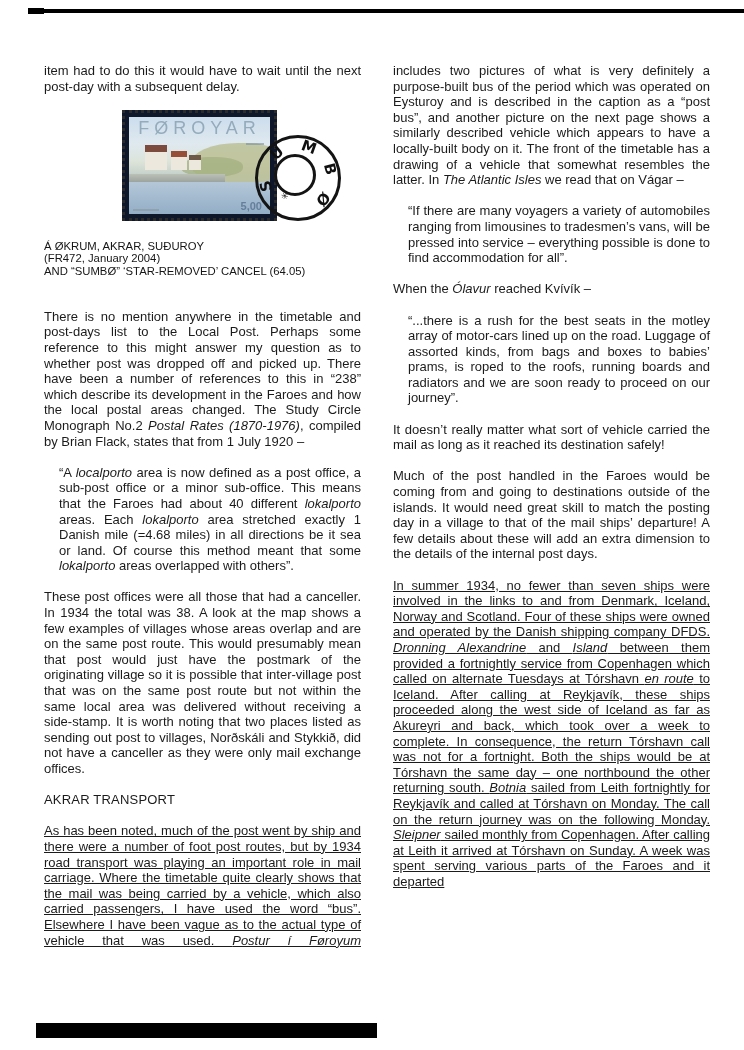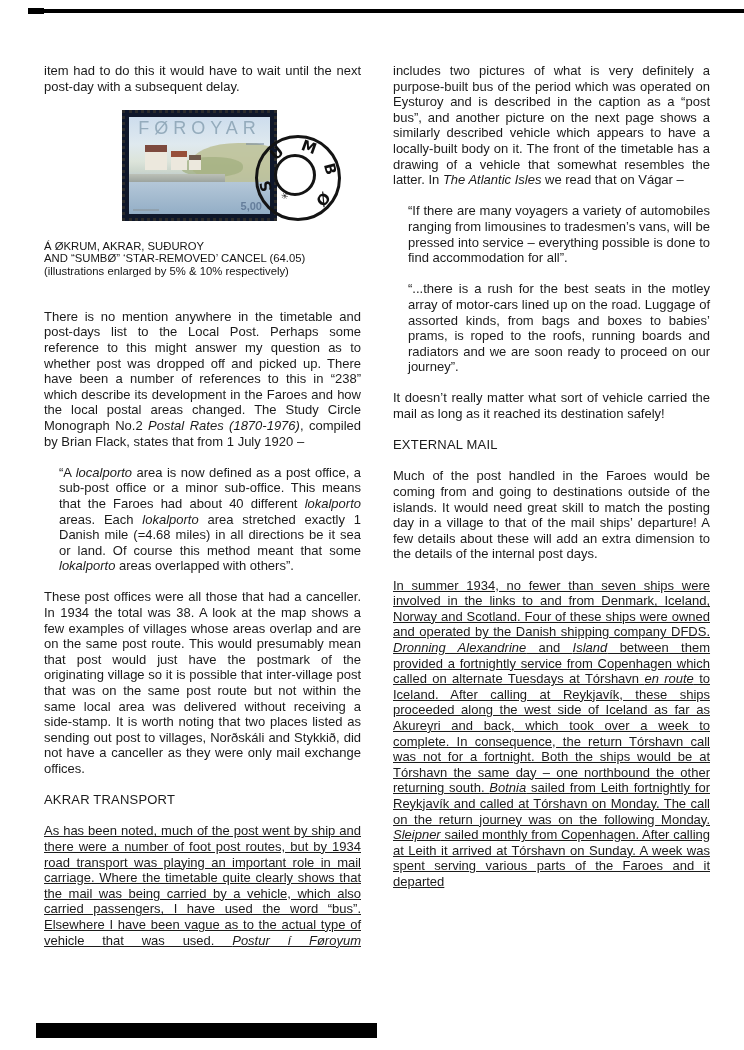--- a/index.html
+++ b/index.html
@@ -95,35 +95,35 @@
         <div class="c-inner"></div>
         <span class="c-letter cl-s">S</span>
         <span class="c-letter cl-u">U</span>
         <span class="c-letter cl-m">M</span>
         <span class="c-letter cl-b">B</span>
         <span class="c-letter cl-o">Ø</span>
         <span class="c-star">✳</span>
       </div>
       <div class="caption">
         <div>Á ØKRUM, AKRAR, SUÐUROY</div>
+        <div>(FR472, January 2004)</div>
         <div>AND “SUMBØ” ‘STAR-REMOVED’ CANCEL (64.05)</div>
-        <div>(illustrations enlarged by 5% &amp; 10% respectively)</div>
       </div>
     </div>
 
     <p class="para"><span>There is no mention anywhere in the timetable and post-days list to the Local Post.  Perhaps some reference to this might answer my question as to whether post was dropped off and picked up.  There have been a number of references to this in “238” which describe its development in the Faroes and how the local postal areas changed.  The Study Circle Monograph No.2 </span><span class="i">Postal Rates (1870-1976)</span><span>, compiled by Brian Flack, states that from 1 July 1920 –</span></p>
     <p class="quote"><span>“A </span><span class="i">localporto</span><span> area is now defined as a post office, a sub-post office or a minor sub-office.  This means that the Faroes had about 40 different </span><span class="i">lokalporto</span><span> areas.  Each </span><span class="i">lokalporto</span><span> area stretched exactly 1 Danish mile (=4.68 miles) in all directions be it sea or land.  Of course this method meant that some </span><span class="i">lokalporto</span><span> areas overlapped with others”.</span></p>
     <p class="para"><span>These post offices were all those that had a canceller.  In 1934 the total was 38.  A look at the map shows a few examples of villages whose areas overlap and are on the same post route.  This would presumably mean that post would just have the postmark of the originating village so it is possible that inter-village post that was on the same post route but not within the same local area was delivered without receiving a side-stamp.  It is worth noting that two places listed as sending out post to villages, Norðskáli and Stykkið, did not have a canceller as they were only mail exchange offices.</span></p>
     <p class="heading">AKRAR TRANSPORT</p>
     <p class="para force-just"><span>As has been noted, much of the post went by ship and there were a number of foot post routes, but by 1934 road transport was playing an important role in mail carriage.  Where the timetable quite clearly shows that the mail was being carried by a vehicle, which also carried passengers, I have used the word “bus”.  Elsewhere I have been vague as to the actual type of vehicle that was used.  </span><span class="i">Postur í Føroyum</span></p>
   </div>
 
   <div class="col">
     <p class="para"><span>includes two pictures of what is very definitely a purpose-built bus of the period which was operated on Eysturoy and is described in the caption as a “post bus”, and another picture on the next page shows a similarly described vehicle which appears to have a locally-built body on it.  The front of the timetable has a drawing of a vehicle that somewhat resembles the latter.  In </span><span class="i">The Atlantic Isles</span><span> we read that on Vágar –</span></p>
     <p class="quote"><span>“If there are many voyagers a variety of automobiles ranging from limousines to tradesmen’s vans, will be pressed into service – everything possible is done to find accommodation for all”.</span></p>
+    <p class="para"><span>When the </span><span class="i">Ólavur</span><span> reached Kvívík –</span></p>
     <p class="quote"><span>“...there is a rush for the best seats in the motley array of motor-cars lined up on the road.  Luggage of assorted kinds, from bags and boxes to babies’ prams, is roped to the roofs, running boards and radiators and we are soon ready to proceed on our journey”.</span></p>
     <p class="para"><span>It doesn’t really matter what sort of vehicle carried the mail as long as it reached its destination safely!</span></p>
-    <p class="heading">EXTERNAL MAIL</p>
     <p class="para"><span>Much of the post handled in the Faroes would be coming from and going to destinations outside of the islands.  It would need great skill to match the posting day in a village to that of the mail ships’ departure!  A few details about these will add an extra dimension to the details of the internal post days.</span></p>
     <p class="para force-just"><span>In summer 1934, no fewer than seven ships were involved in the links to and from Denmark, Iceland, Norway and Scotland.  Four of these ships were owned and operated by the Danish shipping company DFDS.  </span><span class="i">Dronning Alexandrine</span><span> and </span><span class="i">Island</span><span> between them provided a fortnightly service from Copenhagen which called on alternate Tuesdays at Tórshavn </span><span class="i">en route</span><span> to Iceland.  After calling at Reykjavík, these ships proceeded along the west side of Iceland as far as Akureyri and back, which took over a week to complete.  In consequence, the return Tórshavn call was not for a fortnight.  Both the ships would be at Tórshavn the same day – one northbound the other returning south.  </span><span class="i">Botnia</span><span> sailed from Leith fortnightly for Reykjavík and called at Tórshavn on Monday.  The call on the return journey was on the following Monday.  </span><span class="i">Sleipner</span><span> sailed monthly from Copenhagen.  After calling at Leith it arrived at Tórshavn on Sunday.  A week was spent serving various parts of the Faroes and it departed</span></p>
   </div>
 
 </div>
 
 </body></html>

